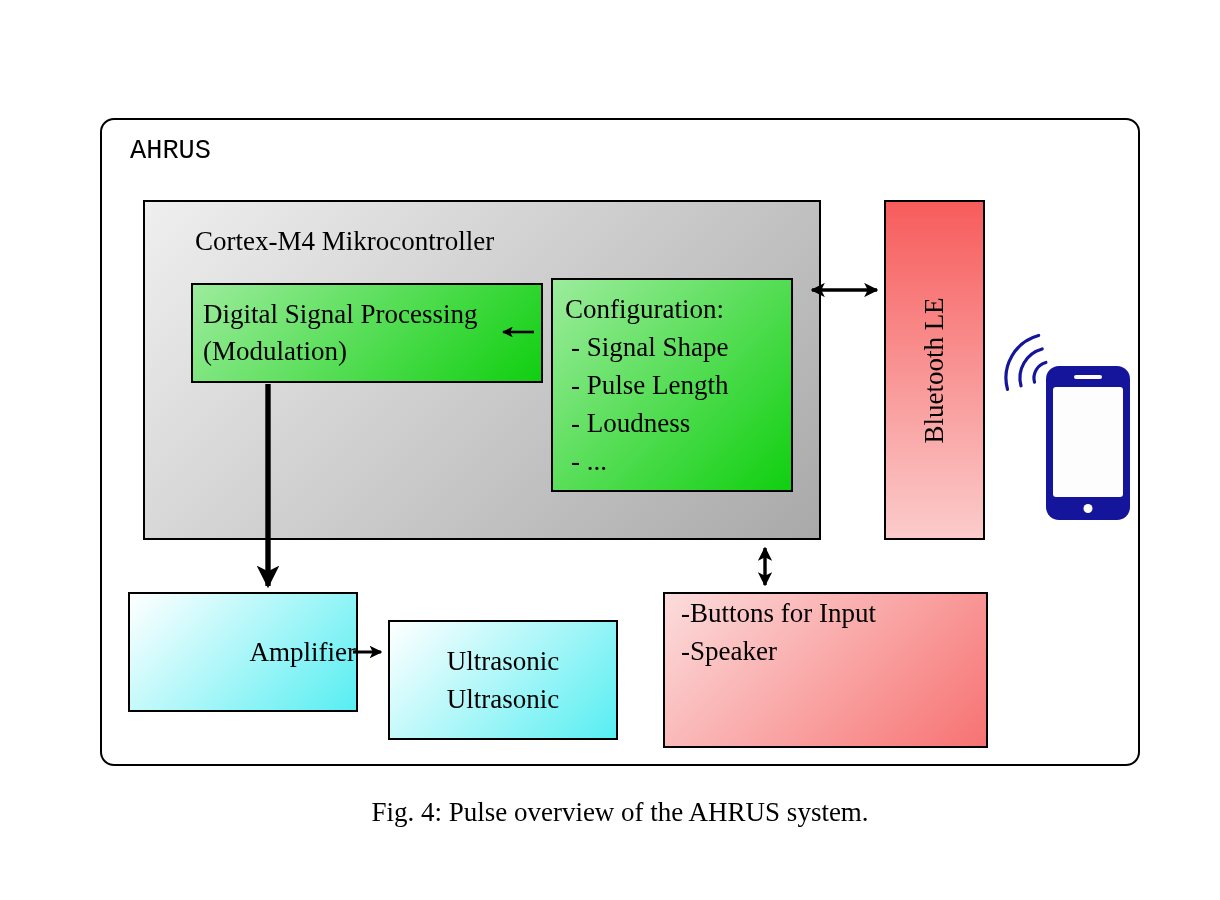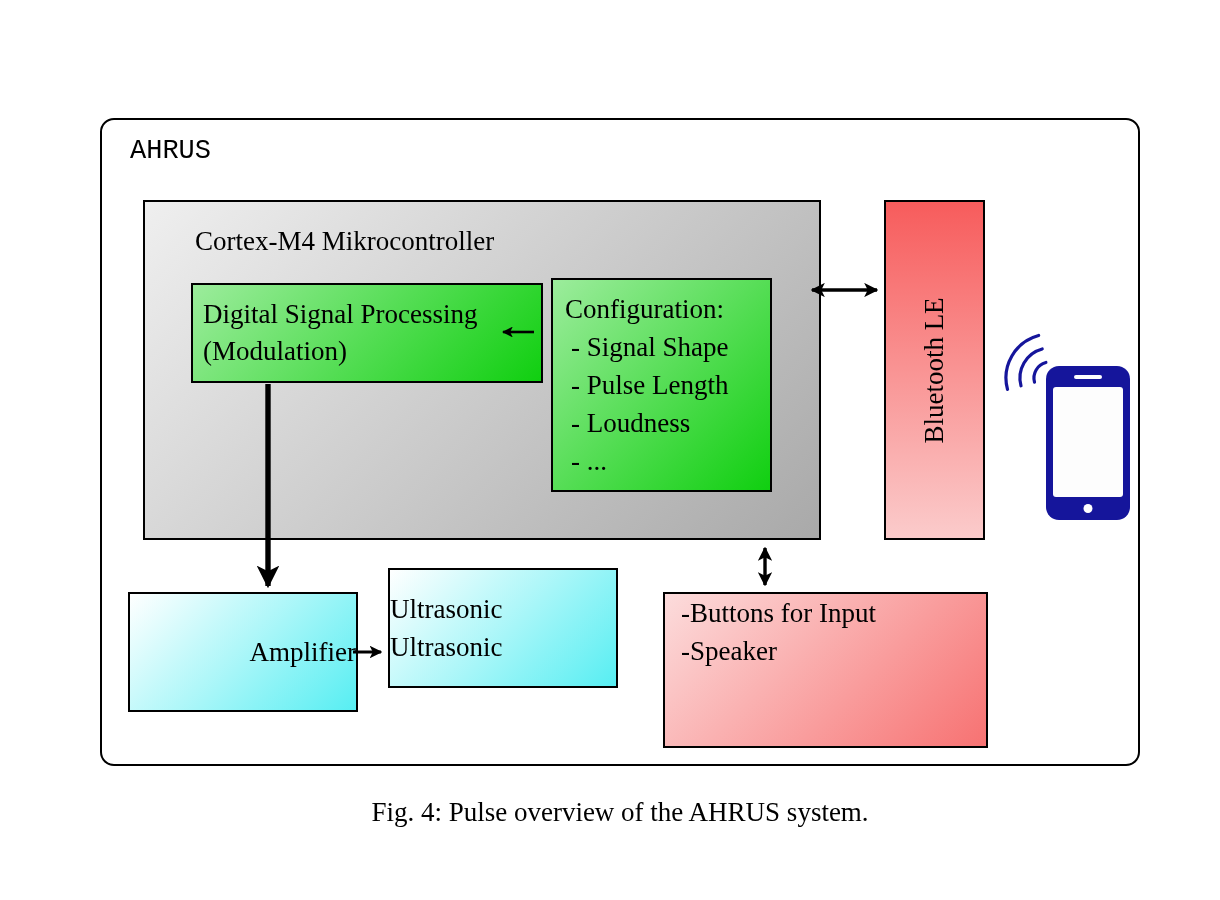--- a/index.html
+++ b/index.html
@@ -25,43 +25,43 @@
   #mcu-title { position: absolute; left: 50px; top: 24px; font-size: 27px; }
 
   #dsp-box {
     left: 14px; top: 81px; width: 352px; height: 100px;
     background: linear-gradient(135deg, var(--green-light, #9cec9c), var(--green-dark, #10cf10));
     display: flex; flex-direction: column; justify-content: center;
     padding-left: 10px; font-size: 27px; line-height: 37px; margin-left: 32px;
   }
 
   #config-box {
-    left: 406px; top: 76px; width: 221px; height: 214px;
+    left: 406px; top: 76px; width: 242px; height: 214px;
     background: linear-gradient(135deg, var(--green-light, #9cec9c), var(--green-dark, #10cf10));
     font-size: 27px; line-height: 38px; padding: 10px 0 0 12px;
   }
   .config-item { margin-left: 6px; }
 
   #bluetooth-box {
     left: 884px; top: 200px; width: 101px; height: 340px;
     background: linear-gradient(to bottom, var(--red-strong, #f75c5c), var(--pink-light, #fbcbcb));
     display: flex; align-items: center; justify-content: center;
   }
   #bluetooth-box .vtext { transform: rotate(-90deg); white-space: nowrap; font-size: 27px; }
 
   #amplifier-box {
     left: 122px; top: 592px; width: 230px; height: 120px;
     background: linear-gradient(135deg, #ffffff, var(--cyan, #57eef2));
     display: flex; align-items: center; justify-content: flex-end; font-size: 27px; margin-left: 6px;
   }
 
   #transducer-box {
-    left: 388px; top: 568px; width: 230px; height: 120px;
+    left: 388px; top: 620px; width: 230px; height: 120px;
     background: linear-gradient(135deg, #ffffff, var(--cyan, #57eef2));
-    display: flex; align-items: center; 
+    display: flex; align-items: center; justify-content: center;
     font-size: 27px; line-height: 38px;
   }
   #transducer-box .inner { text-align: left; }
   .block-line { display: block; }
 
   #peripherals-box {
     left: 663px; top: 592px; width: 325px; height: 156px;
     background: linear-gradient(135deg, var(--pink-pale, #fcdcdc), var(--red-soft, #f77272));
     display: flex; flex-direction: column; justify-content: flex-start;
     padding-left: 16px; font-size: 27px; line-height: 38px;

